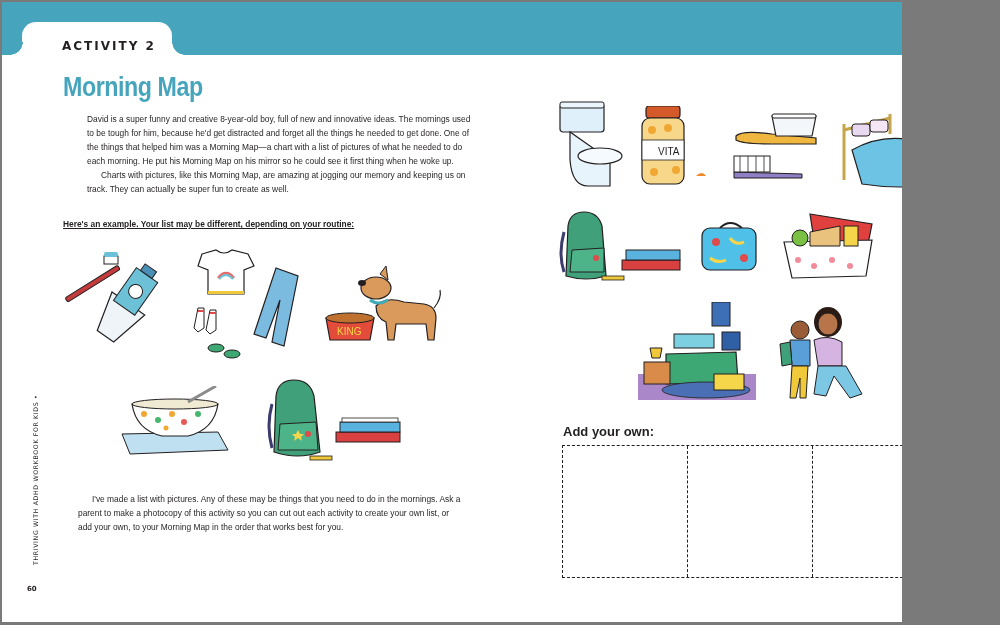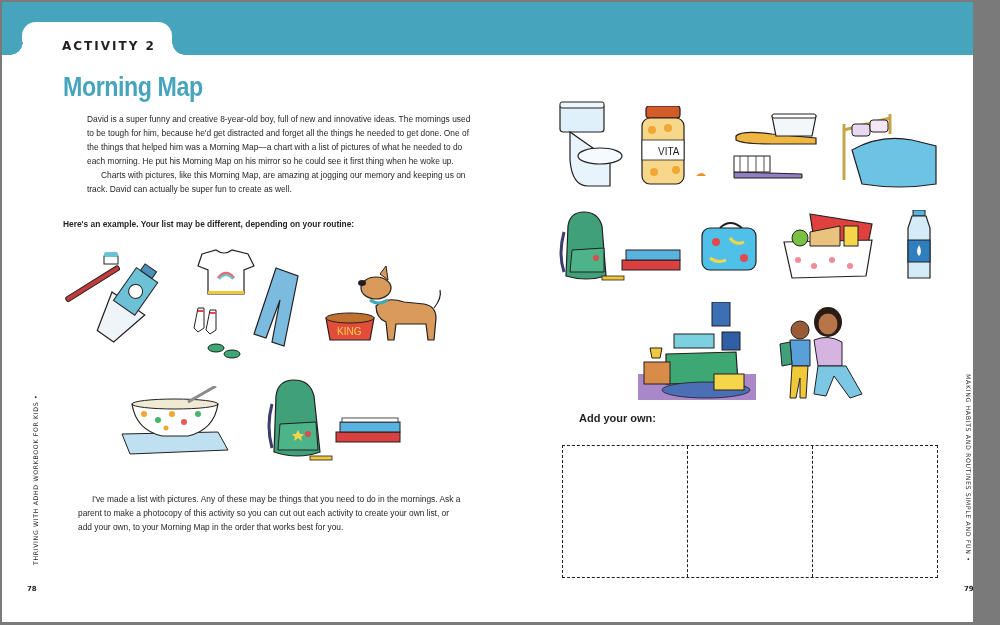--- a/index.html
+++ b/index.html
@@ -1,20 +1,20 @@
 <!DOCTYPE html>
 <html><head>
 <meta charset="utf-8">
 <style>
   * { box-sizing: border-box; margin: 0; padding: 0; }
   html, body { width: 1000px; height: 625px; overflow: hidden; background: #7a7a7a; }
   body { font-family: "Liberation Sans", sans-serif; color: #231f20; position: relative; }
 
   .spread {
-    position: absolute; left: 2px; top: 2px; width: 971px; height: 620px;
+    position: absolute; left: 2px; top: 2px; width: 900px; height: 620px;
     background: #ffffff; overflow: hidden;
   }
   .band {
     position: absolute; left: 0; top: 0; width: 100%; height: 53px;
     background: #46a5bd;
   }
   .tab {
     position: absolute; left: 20px; top: 20px; width: 150px; height: 40px;
     background: #ffffff; border-radius: 14px 14px 0 0;
   }
@@ -40,41 +40,41 @@
     font-family: "Liberation Sans", sans-serif; font-weight: bold; font-size: 27px;
     color: #46a5bd; letter-spacing: -0.5px; transform: scaleX(0.86); transform-origin: left top;
   }
   .body-text {
     position: absolute; left: 61px; width: 385px;
     font-size: 8.4px; line-height: 14px; color: #231f20;
   }
   .body-text p { margin: 0; }
   .indent { text-indent: 14px; }
   .p1 { top: 110px; margin-left: 24px; }
-  .p-example { top: 215px; font-weight: bold; font-size: 8.4px; }
+  .p-example { top: 215px; font-weight: bold; font-size: 8.4px; text-decoration: underline; }
   .p-bottom { top: 490px; margin-left: 15px; }
 
   .spine {
     position: absolute; font-family: "DejaVu Sans", sans-serif; font-size: 6.3px;
     letter-spacing: 0.6px; color: #231f20; white-space: nowrap;
   }
   .spine-left { left: 30px; top: 563px; transform: rotate(-90deg); transform-origin: left top; }
   .spine-right { left: 970px; top: 372px; transform: rotate(90deg); transform-origin: left top; }
   .page-num {
     position: absolute; font-family: "DejaVu Sans", sans-serif; font-weight: bold;
     font-size: 7px; color: #231f20;
   }
   .pn-left { left: 25px; top: 583px; }
   .pn-right { left: 962px; top: 583px; }
 
   .illus { position: absolute; }
   .illus svg { display: block; }
 
   .add-own-label {
-    position: absolute; left: 561px; top: 410px; font-weight: bold; font-size: 11px; color: #231f20; margin-left: 16px;
+    position: absolute; left: 561px; top: 422px; font-weight: bold; font-size: 13px; color: #231f20;
   }
   .add-box {
     position: absolute; left: 560px; top: 443px; width: 376px; height: 133px;
     border: 1.6px dashed #231f20; display: flex;
   }
   .add-cell { flex: 1; height: 100%; }
   .add-cell + .add-cell { border-left: 1.6px dashed #231f20; }
 </style>
 </head>
 <body>
@@ -84,21 +84,21 @@
   <div class="band"></div>
   <div class="tab"></div>
   <div class="tab-flare-l"></div>
   <div class="tab-flare-r"></div>
   <div class="activity-label">ACTIVITY 2</div>
 
   <div class="page-title">Morning Map</div>
 
   <div class="body-text p1">
     <p>David is a super funny and creative 8-year-old boy, full of new and innovative ideas. The mornings used to be tough for him, because he'd get distracted and forget all the things he needed to get done. One of the things that helped him was a Morning Map—a chart with a list of pictures of what he needed to do each morning. He put his Morning Map on his mirror so he could see it first thing when he woke up.</p>
-    <p class="indent">Charts with pictures, like this Morning Map, are amazing at jogging our memory and keeping us on track. David can actually be super fun to create as well.</p>
+    <p class="indent">Charts with pictures, like this Morning Map, are amazing at jogging our memory and keeping us on track. They can actually be super fun to create as well.</p>
   </div>
   <div class="body-text p-example">Here's an example. Your list may be different, depending on your routine:</div>
 
   <div class="illus" style="left:58px;top:248px;">
     <svg width="115" height="100" viewBox="0 0 115 100">
       <g>
         <rect x="0" y="0" width="62" height="5" rx="2" fill="#c43b3b" stroke="#231f20" stroke-width="1" transform="translate(5,48) rotate(-32)"></rect>
         <rect x="44" y="6" width="14" height="8" fill="#ffffff" stroke="#231f20" stroke-width="1"></rect>
         <rect x="44" y="2" width="14" height="5" rx="2" fill="#6dc1d6"></rect>
       </g>
@@ -184,21 +184,21 @@
       </g>
       <g>
         <rect x="46" y="80" width="22" height="4" fill="#f0c93a" stroke="#231f20" stroke-width="0.8"></rect>
       </g>
     </svg>
   </div>
 
   <div class="body-text p-bottom indent">I've made a list with pictures. Any of these may be things that you need to do in the mornings. Ask a parent to make a photocopy of this activity so you can cut out each activity to create your own list, or add your own, to your Morning Map in the order that works best for you.</div>
 
   <div class="spine spine-left">THRIVING WITH ADHD WORKBOOK FOR KIDS  •</div>
-  <div class="page-num pn-left">78</div>
+  <div class="page-num pn-left">60</div>
 
   <div class="illus" style="left:556px;top:98px;">
     <svg width="68" height="92" viewBox="0 0 68 92">
       <rect x="2" y="4" width="44" height="28" rx="3" fill="#dff0fa" stroke="#231f20" stroke-width="1.2"></rect>
       <rect x="2" y="2" width="44" height="6" rx="2" fill="#eaf6fc" stroke="#231f20" stroke-width="1"></rect>
       <path d="M12,32 L12,60 Q14,86 30,86 L52,86 L52,60 Z" fill="#e8f4fb" stroke="#231f20" stroke-width="1.2"></path>
       <ellipse cx="42" cy="56" rx="22" ry="8" fill="#f4fafd" stroke="#231f20" stroke-width="1.2"></ellipse>
     </svg>
   </div>
 

